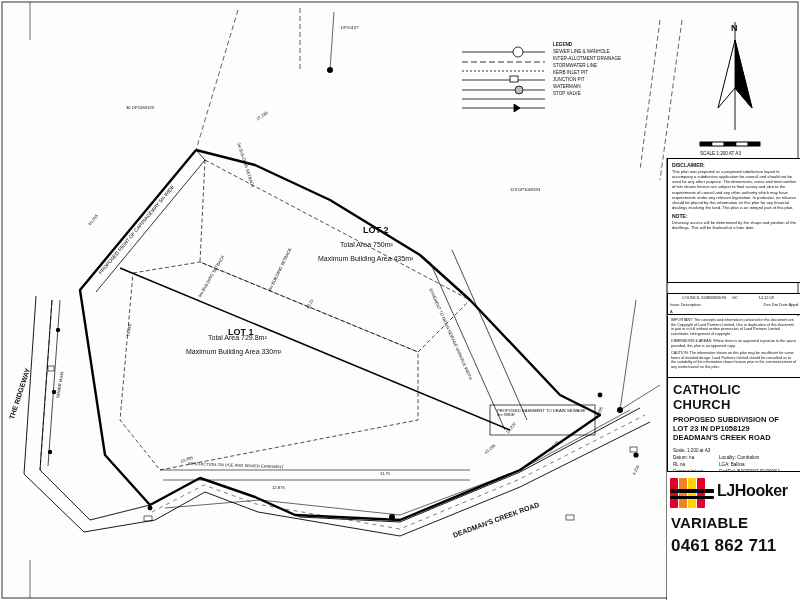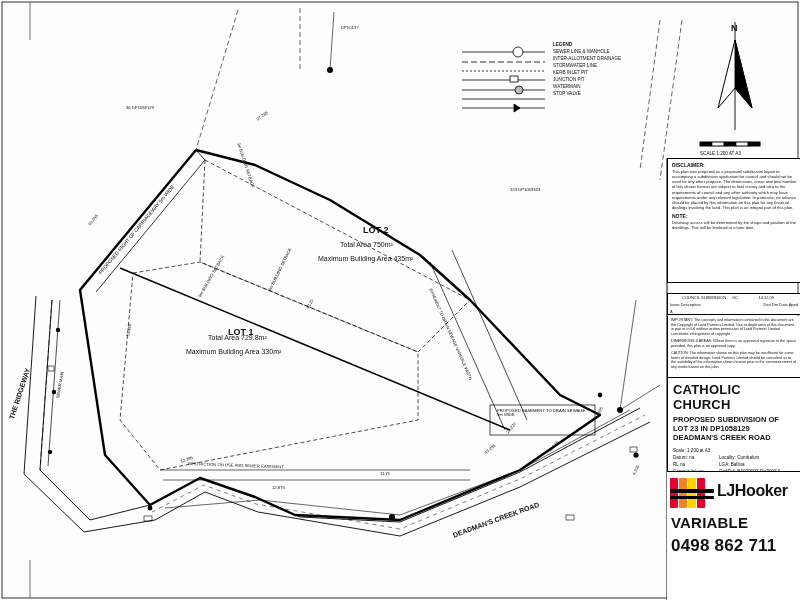--- a/index.html
+++ b/index.html
@@ -365,16 +365,16 @@
         <i style="left:0;   top:0;  width:8px;  height:30px; background:#e4002b;"></i>
         <i style="left:9px; top:0;  width:8px;  height:30px; background:#f58220;"></i>
         <i style="left:18px;top:0;  width:8px;  height:30px; background:#ffd200;"></i>
         <i style="left:27px;top:0;  width:8px;  height:30px; background:#e4002b;"></i>
         <i style="left:0;   top:11px;width:44px;height:4px;  background:#000;"></i>
         <i style="left:0;   top:18px;width:44px;height:3px;  background:#000;"></i>
       </div>
       <div id="ljh-text">LJHooker</div>
     </div>
     <div class="bal">VARIABLE</div>
-    <div class="ph">0498 862 711</div>
+    <div class="ph">0461 862 711</div>
   </div>
 
 </div>
 
 </body></html>

